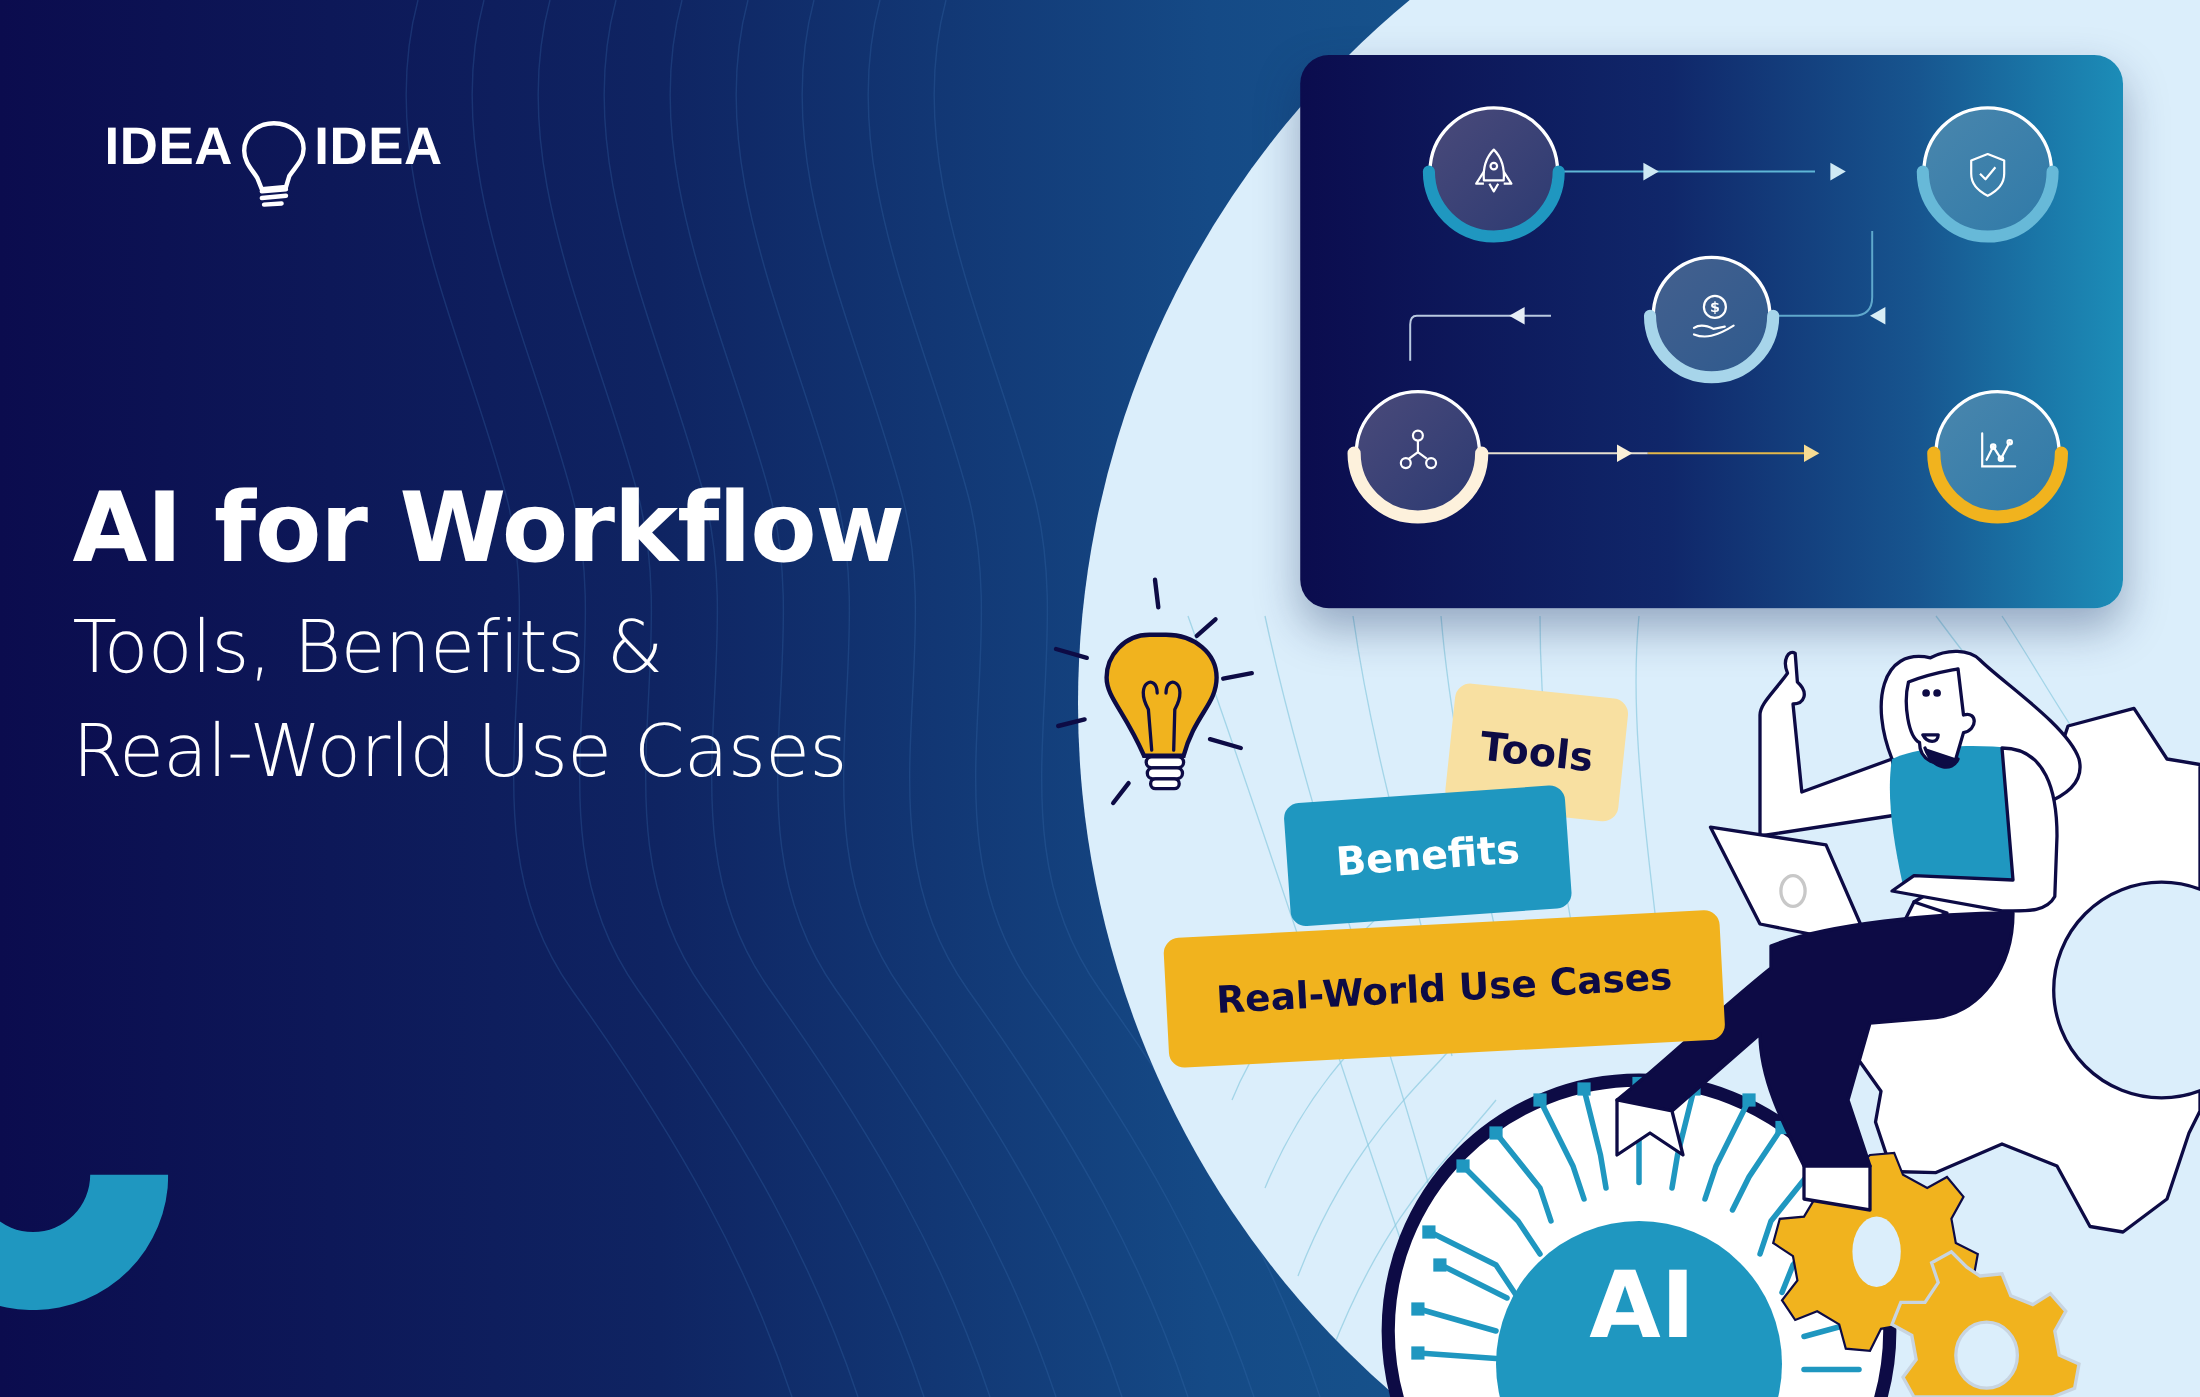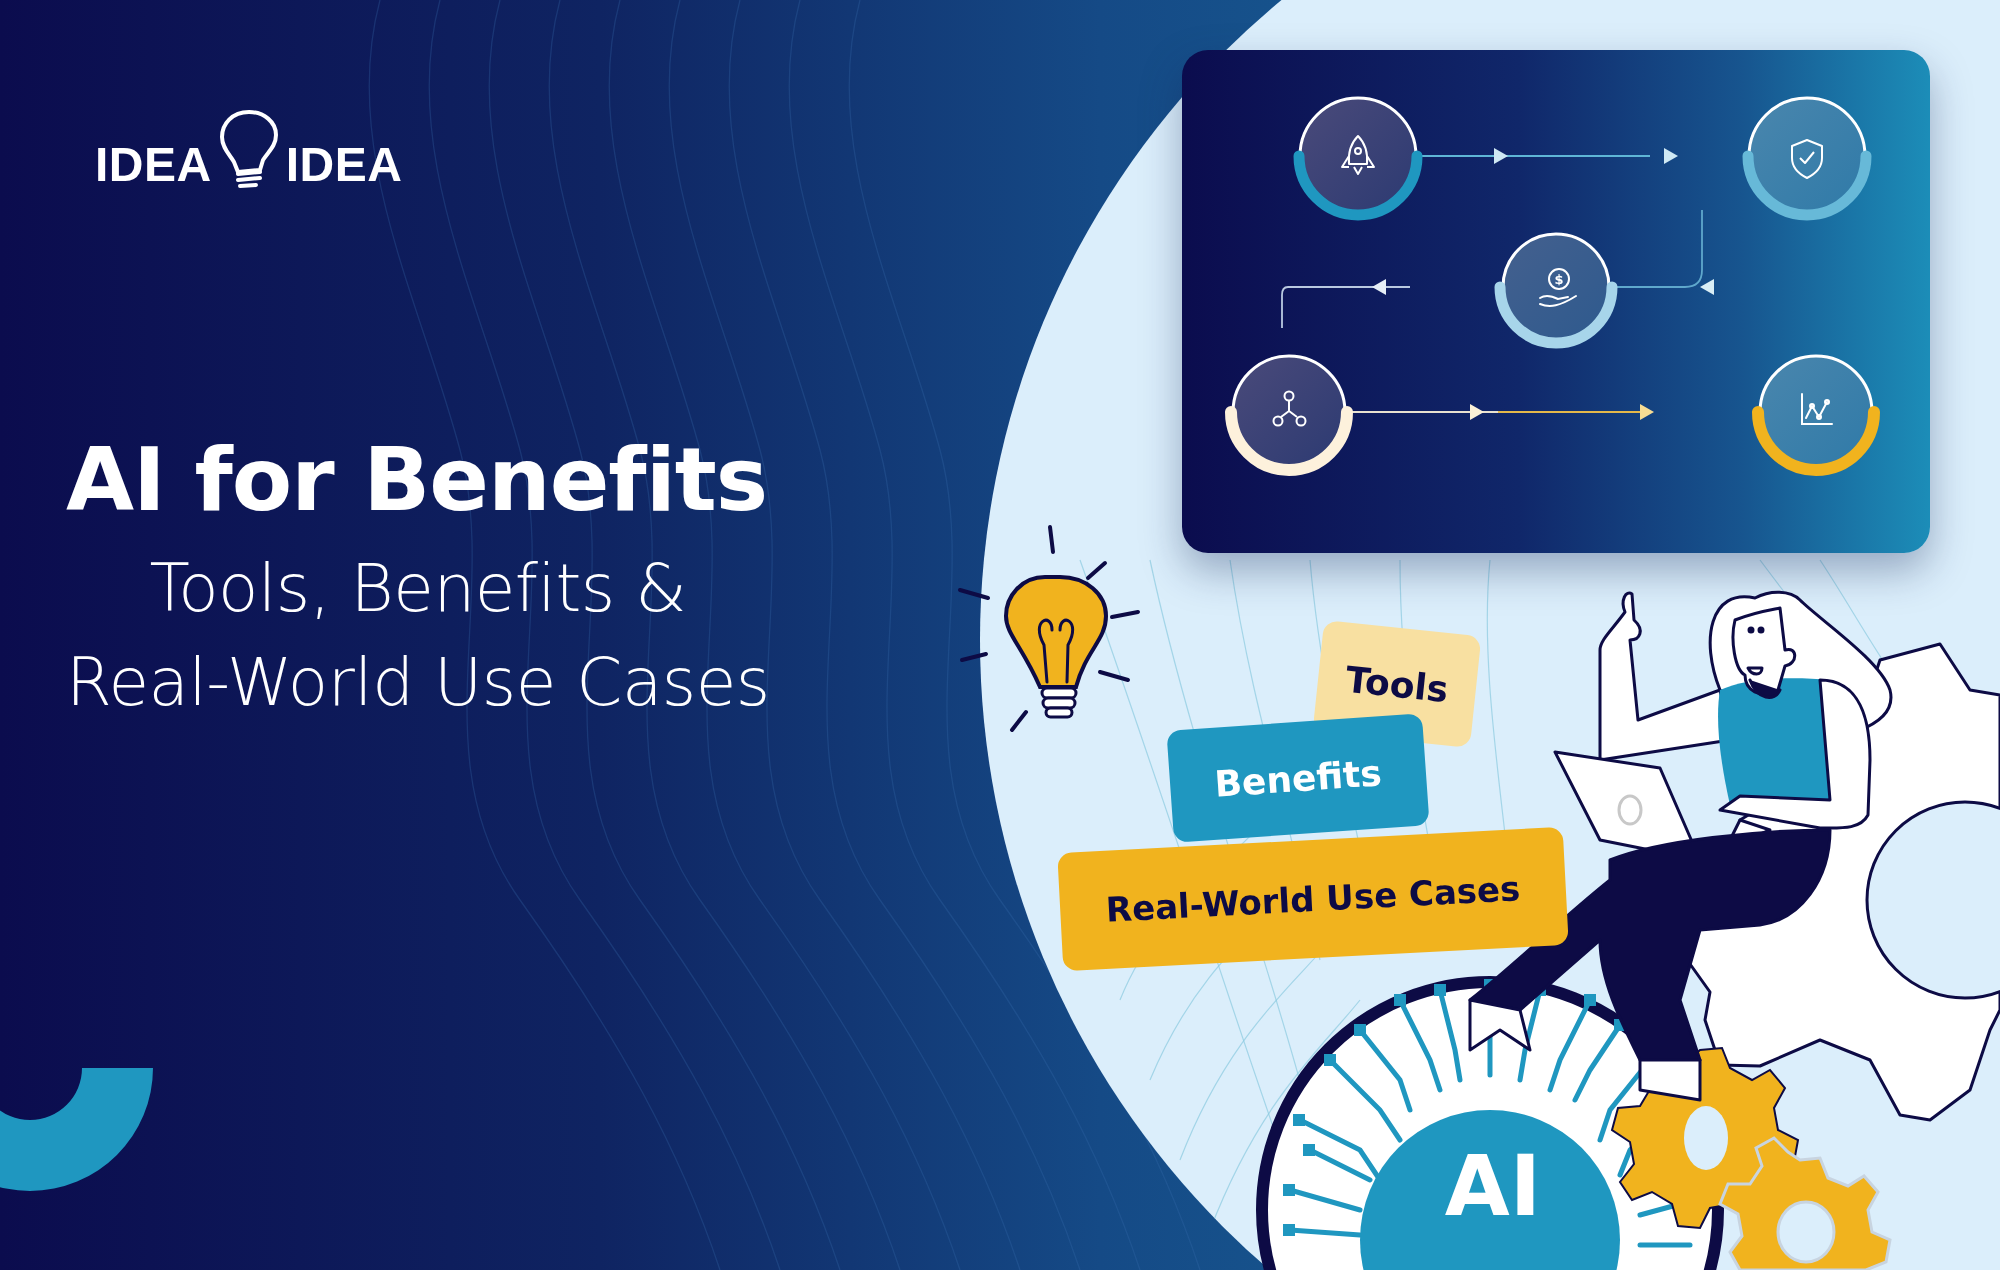--- a/index.html
+++ b/index.html
@@ -3,26 +3,26 @@
 <meta charset="utf-8">
 <style>
   html, body { margin:0; padding:0; }
   body { width:2000px; height:1270px; overflow:hidden; position:relative;
          font-family:"DejaVu Sans", sans-serif; }
   .canvas { position:absolute; left:0; top:0; width:2000px; height:1270px; overflow:hidden;
     background: linear-gradient(90deg, #0b0c4e 0%, #0f2462 30%, #154a86 55%, #17578f 70%, #186196 100%); }
   .bg-waves { position:absolute; left:0; top:0; width:2000px; height:1270px; }
   .light-circle { position:absolute; left:980px; top:-190px; width:1660px; height:1660px; border-radius:50%;
     background:#dbeefb; }
-  .logo { position:absolute; left:95px; top:106px; display:flex; align-items:flex-end; color:#fff;
+  .logo { position:absolute; left:95px; top:106px; display:flex; align-items:flex-start; color:#fff;
     font-family:"Liberation Sans", sans-serif; font-weight:700; font-size:48px; letter-spacing:0.5px; }
   .logo .bulb { width:66px; height:86px; margin:0 4px; }
   .title { position:absolute; left:66px; top:420px; color:#fff; }
   .title .h1 { font-family:"DejaVu Sans", sans-serif; font-weight:700; font-size:88px; line-height:120px; white-space:nowrap; letter-spacing:-1px; }
-  .title .sub { font-family:"DejaVu Sans", sans-serif; font-weight:200; font-size:66px; line-height:90px; white-space:nowrap; margin-top:4px; letter-spacing:-0.5px;text-align:center; }
+  .title .sub { font-family:"DejaVu Sans", sans-serif; font-weight:200; font-size:66px; line-height:90px; white-space:nowrap; margin-top:4px; letter-spacing:-0.5px; }
   .arc-deco { position:absolute; left:-93px; top:945px; width:246px; height:246px; }
   .panel { position:absolute; left:1182px; top:50px; width:748px; height:503px; border-radius:26px;
     background:linear-gradient(90deg, #0b0c4e 0%, #10276a 45%, #17558f 75%, #1c8db8 100%);
     box-shadow: 0 18px 40px rgba(20,40,90,0.35); overflow:hidden; }
   .panel svg { position:absolute; left:0; top:0; }
   .tag { position:absolute; border-radius:14px; display:flex; align-items:center; justify-content:center;
     font-family:"DejaVu Sans", sans-serif; font-weight:700; }
   .tag-tools { left:1318px; top:628px; width:158px; height:112px; background:#f8e0a1; color:#0d0b45; font-size:36px; transform:rotate(6deg); }
   .tag-benefits { left:1170px; top:722px; width:256px; height:112px; background:#1f97c0; color:#fff; font-size:36px; transform:rotate(-4deg); }
   .tag-realworld { left:1060px; top:840px; width:506px; height:118px; background:#f1b31e; color:#0d0b45; font-size:34px; transform:rotate(-3deg); }
@@ -74,21 +74,21 @@
   <div class="logo">
     <span>IDEA</span>
     <svg class="bulb" viewBox="0 0 66 86">
       <path d="M33 6 C16 6 6 18 6 31 C6 42 14 49 18 56 L22 66 L44 64 L47 54 C52 46 60 40 60 29 C60 16 48 6 33 6 Z" fill="none" stroke="#fff" stroke-width="4"></path>
       <path d="M22 68 L44 66 M22 74 L44 72 M24 80 L40 79" stroke="#fff" stroke-width="4" stroke-linecap="round"></path>
     </svg>
     <span>IDEA</span>
   </div>
 
   <div class="title">
-    <div class="h1">AI for Benefits</div>
+    <div class="h1">AI for Workflow</div>
     <div class="sub">Tools, Benefits &amp;</div>
     <div class="sub">Real-World Use Cases</div>
   </div>
 
   <svg class="arc-deco" viewBox="0 0 246 246">
     <path d="M0 123 A123 123 0 0 0 246 123 L175 123 A52 52 0 0 1 71 123 Z" fill="#1f97c0"></path>
   </svg>
 
   <div class="panel">
     <svg width="748" height="503" viewBox="0 0 748 503">

